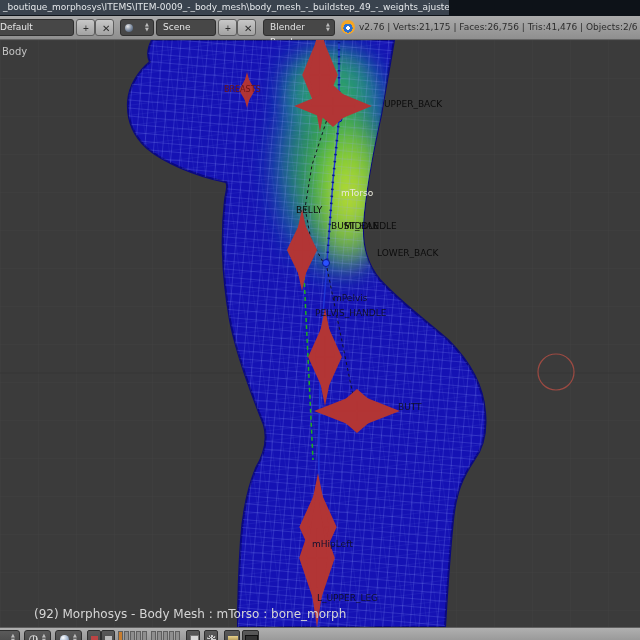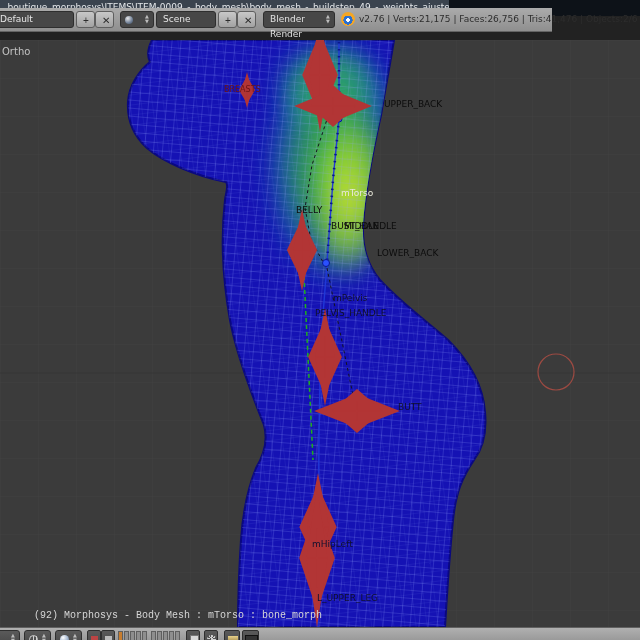--- a/index.html
+++ b/index.html
@@ -5,38 +5,38 @@
   html,body{margin:0;padding:0;background:#222;}
   #app{position:relative;width:640px;height:640px;overflow:hidden;
        font-family:"DejaVu Sans",sans-serif;-webkit-font-smoothing:none;}
 
   
   .titlebar{position:absolute;left:0;top:0;width:640px;height:16px;background:#0d1218;}
   .titlebar .path{position:absolute;left:0;top:0;width:449px;height:15px;background:#3a434e;
     color:#e4e7ea;font-size:9px;line-height:15px;padding-left:3px;white-space:nowrap;overflow:hidden;box-sizing:border-box;}
 
   
-  .header{position:absolute;left:0;top:8px;width:552px;height:24px;
+  .header{position:absolute;left:0;top:16px;width:640px;height:24px;
     background:linear-gradient(#ababab,#8f8f8f);border-bottom:1px solid #646464;box-sizing:border-box;}
   .hfield{position:absolute;top:3px;height:17px;background:#474747;border:1px solid #2e2e2e;border-radius:3px;
     color:#e6e6e6;font-size:9px;line-height:15px;padding:0 5px;box-sizing:border-box;white-space:nowrap;overflow:hidden;}
   .hbtn{position:absolute;top:3px;width:19px;height:17px;background:linear-gradient(#c8c8c8,#a2a2a2);
     border:1px solid #5e5e5e;border-radius:3px;color:#2c2c2c;font-size:10px;line-height:15px;text-align:center;box-sizing:border-box;}
   .hchip{position:absolute;top:3px;height:17px;background:#474747;border:1px solid #2e2e2e;border-radius:3px;box-sizing:border-box;}
   .stepper{position:absolute;right:2px;top:2px;width:8px;height:11px;color:#bdbdbd;font-size:5px;line-height:5px;text-align:center;}
   .ball{position:absolute;left:4px;top:4px;width:8px;height:8px;border-radius:50%;
     background:radial-gradient(circle at 35% 30%,#e8e8e8,#6f7f96 60%,#3a4656);}
   .blogo{position:absolute;top:4px;width:14px;height:14px;border-radius:50%;
     background:radial-gradient(circle at 50% 58%,#fff 0 18%,#2a6fd1 19% 42%,#f5a623 43%);}
   .stats{position:absolute;top:6px;color:#2d2d2d;font-size:9px;white-space:nowrap;}
 
   
   .viewport{position:absolute;left:0;top:40px;width:640px;height:587px;background:#3b3b3b;}
   .vlabel{position:absolute;left:2px;top:6px;color:#c3c3c3;font-size:10px;}
-  .vstatus{position:absolute;left:34px;bottom:6px;color:#d6d6d6;font-size:10px;white-space:nowrap;font-family:Liberation Mono, monospace;}
+  .vstatus{position:absolute;left:34px;bottom:6px;color:#d6d6d6;font-size:12px;white-space:nowrap;}
 
   
   .toolbar{position:absolute;left:0;top:627px;width:640px;height:13px;
     background:linear-gradient(#b0b0b0,#9a9a9a);border-top:1px solid #616161;box-sizing:border-box;overflow:hidden;}
   .tpill{position:absolute;top:2px;height:18px;background:linear-gradient(#5a5a5a,#454545);
     border:1px solid #2f2f2f;border-radius:3px;box-sizing:border-box;}
   .tbtn{position:absolute;top:2px;width:14px;height:18px;background:linear-gradient(#5a5a5a,#454545);
     border:1px solid #2f2f2f;border-radius:2px;box-sizing:border-box;}
   .globe{position:absolute;left:4px;top:4px;width:9px;height:9px;border-radius:50%;border:1px solid #cfcfcf;box-sizing:border-box;}
   .globe:after{content:"";position:absolute;left:3px;top:0;width:2px;height:7px;border-left:1px solid #cfcfcf;border-right:1px solid #cfcfcf;}
@@ -180,21 +180,21 @@
         <text x="377" y="216" fill="#0c0c0c">LOWER_BACK</text>
         <text x="333" y="261" fill="#10102a">mPelvis</text>
         <text x="315" y="276" fill="#10102a">PELVIS_HANDLE</text>
         <text x="398" y="370" fill="#10102e">BUTT</text>
         <text x="312" y="507" fill="#10102e">mHipLeft</text>
         <text x="317" y="561" fill="#10102e">L_UPPER_LEG</text>
         <text x="224" y="52" font-size="8" fill="#6e1414">BREASTS</text>
       </g>
     </svg>
 
-    <div class="vlabel">Ortho</div>
+    <div class="vlabel">Body</div>
     <div class="vstatus">(92) Morphosys - Body Mesh : mTorso : bone_morph</div>
   </div>
 
   <div class="toolbar">
     <div class="tpill" style="left:-8px;width:28px;">
       <span class="stepper">▲<br>▼</span>
     </div>
     <div class="tpill" style="left:24px;width:27px;">
       <span class="globe"></span>
       <span class="stepper">▲<br>▼</span>

